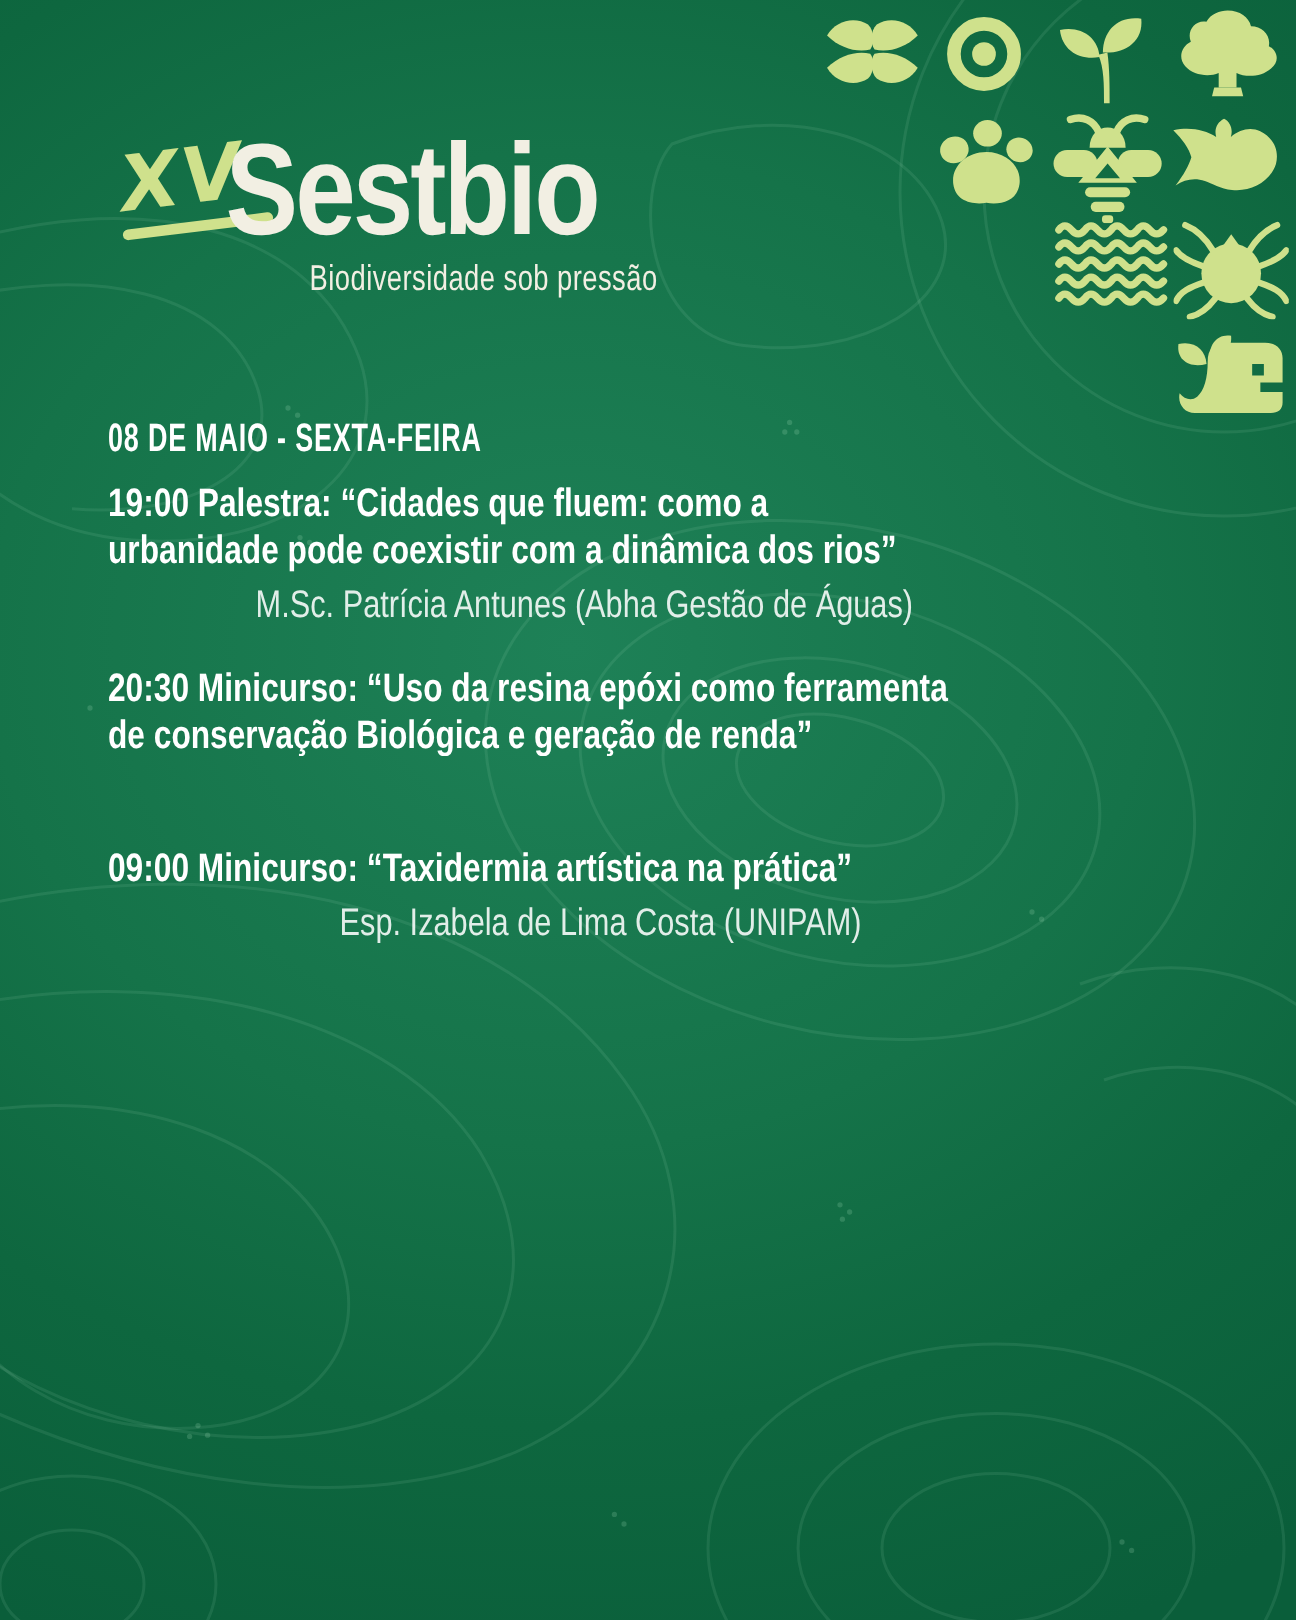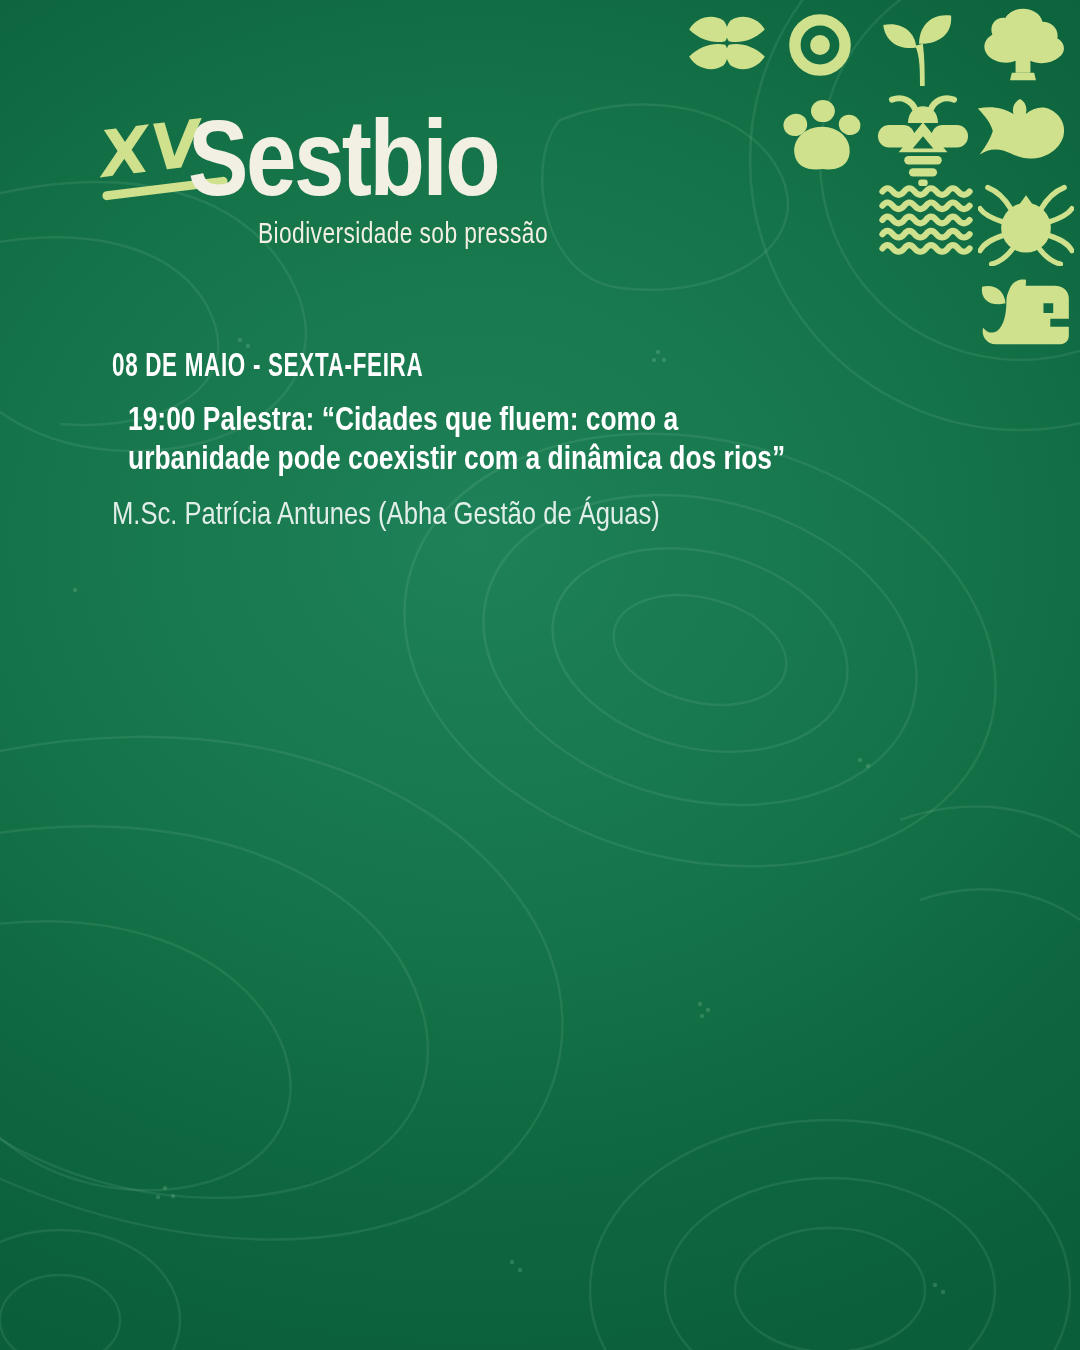--- a/index.html
+++ b/index.html
@@ -29,31 +29,31 @@
   }
   .tagline{
     position:absolute;left:158px;top:104px;margin:0;
     font:400 30px "Liberation Sans",sans-serif;color:#f2efe3;
     transform:scaleX(.76);transform-origin:0 0;white-space:nowrap;letter-spacing:.5px;
   }
   
   .decor-icon{position:absolute;color:var(--accent);}
   .decor-icon svg{display:block;width:100%;height:100%;}
   
-  .schedule{position:absolute;left:112px;top:346px;width:930px;}
+  .schedule{position:absolute;left:90px;top:346px;width:930px;}
   .cx{display:inline-block;white-space:pre-line;transform-origin:0 0;}
   .cx-head{transform:scaleX(.68);}
   .cx-body{transform:scaleX(.80);}
   .day-heading{
     margin:0 0 16px 0;font:700 33px "Liberation Sans",sans-serif;
     letter-spacing:1px;color:#fff;
   }
   .event{margin-bottom:32px;}
-  .event-title{margin:16px;font:700 33px "Liberation Sans",sans-serif;line-height:1.18;color:#fff;}
-  .event-speaker{margin:6px 0 0 0;font:400 32px "Liberation Sans",sans-serif;line-height:1.2;color:rgba(255,255,255,.87);}
+  .event-title{margin:0;font:700 33px "Liberation Sans",sans-serif;line-height:1.18;color:#fff;}
+  .event-speaker{margin:6px 0 0 0;font:400 32px "Liberation Sans",sans-serif;line-height:1.2;color:rgba(255,255,255,.87);text-align:center;}
   .day + .day{margin-top:72px;}
   :root{--accent:#cfe18c;}
 </style>
 </head>
 <body>
 
 <div class="poster">
 
   <svg class="contours" width="1080" height="1350" viewBox="0 0 1080 1350">
     <g fill="none" stroke="currentColor" stroke-opacity="0.10" stroke-width="2.5">
@@ -211,21 +211,27 @@
       <div class="event">
         <h3 class="event-title"><span class="cx cx-body">19:00 Palestra: “Cidades que fluem: como a
 urbanidade pode coexistir com a dinâmica dos rios”</span></h3>
         <p class="event-speaker"><span class="cx cx-body">M.Sc. Patrícia Antunes (Abha Gestão de Águas)</span></p>
       </div>
 
       <div class="event">
       </div>
 
       <div class="event">
+        <h3 class="event-title"><span class="cx cx-body">20:30 Minicurso: “Uso da resina epóxi como ferramenta
+de conservação Biológica e geração de renda”</span></h3>
       </div>
     </section>
 
     <section class="day">
 
+      <div class="event">
+        <h3 class="event-title"><span class="cx cx-body">09:00 Minicurso: “Taxidermia artística na prática”</span></h3>
+        <p class="event-speaker"><span class="cx cx-body">Esp. Izabela de Lima Costa (UNIPAM)</span></p>
+      </div>
     </section>
 
   </main>
 </div>
 
 </body></html>

